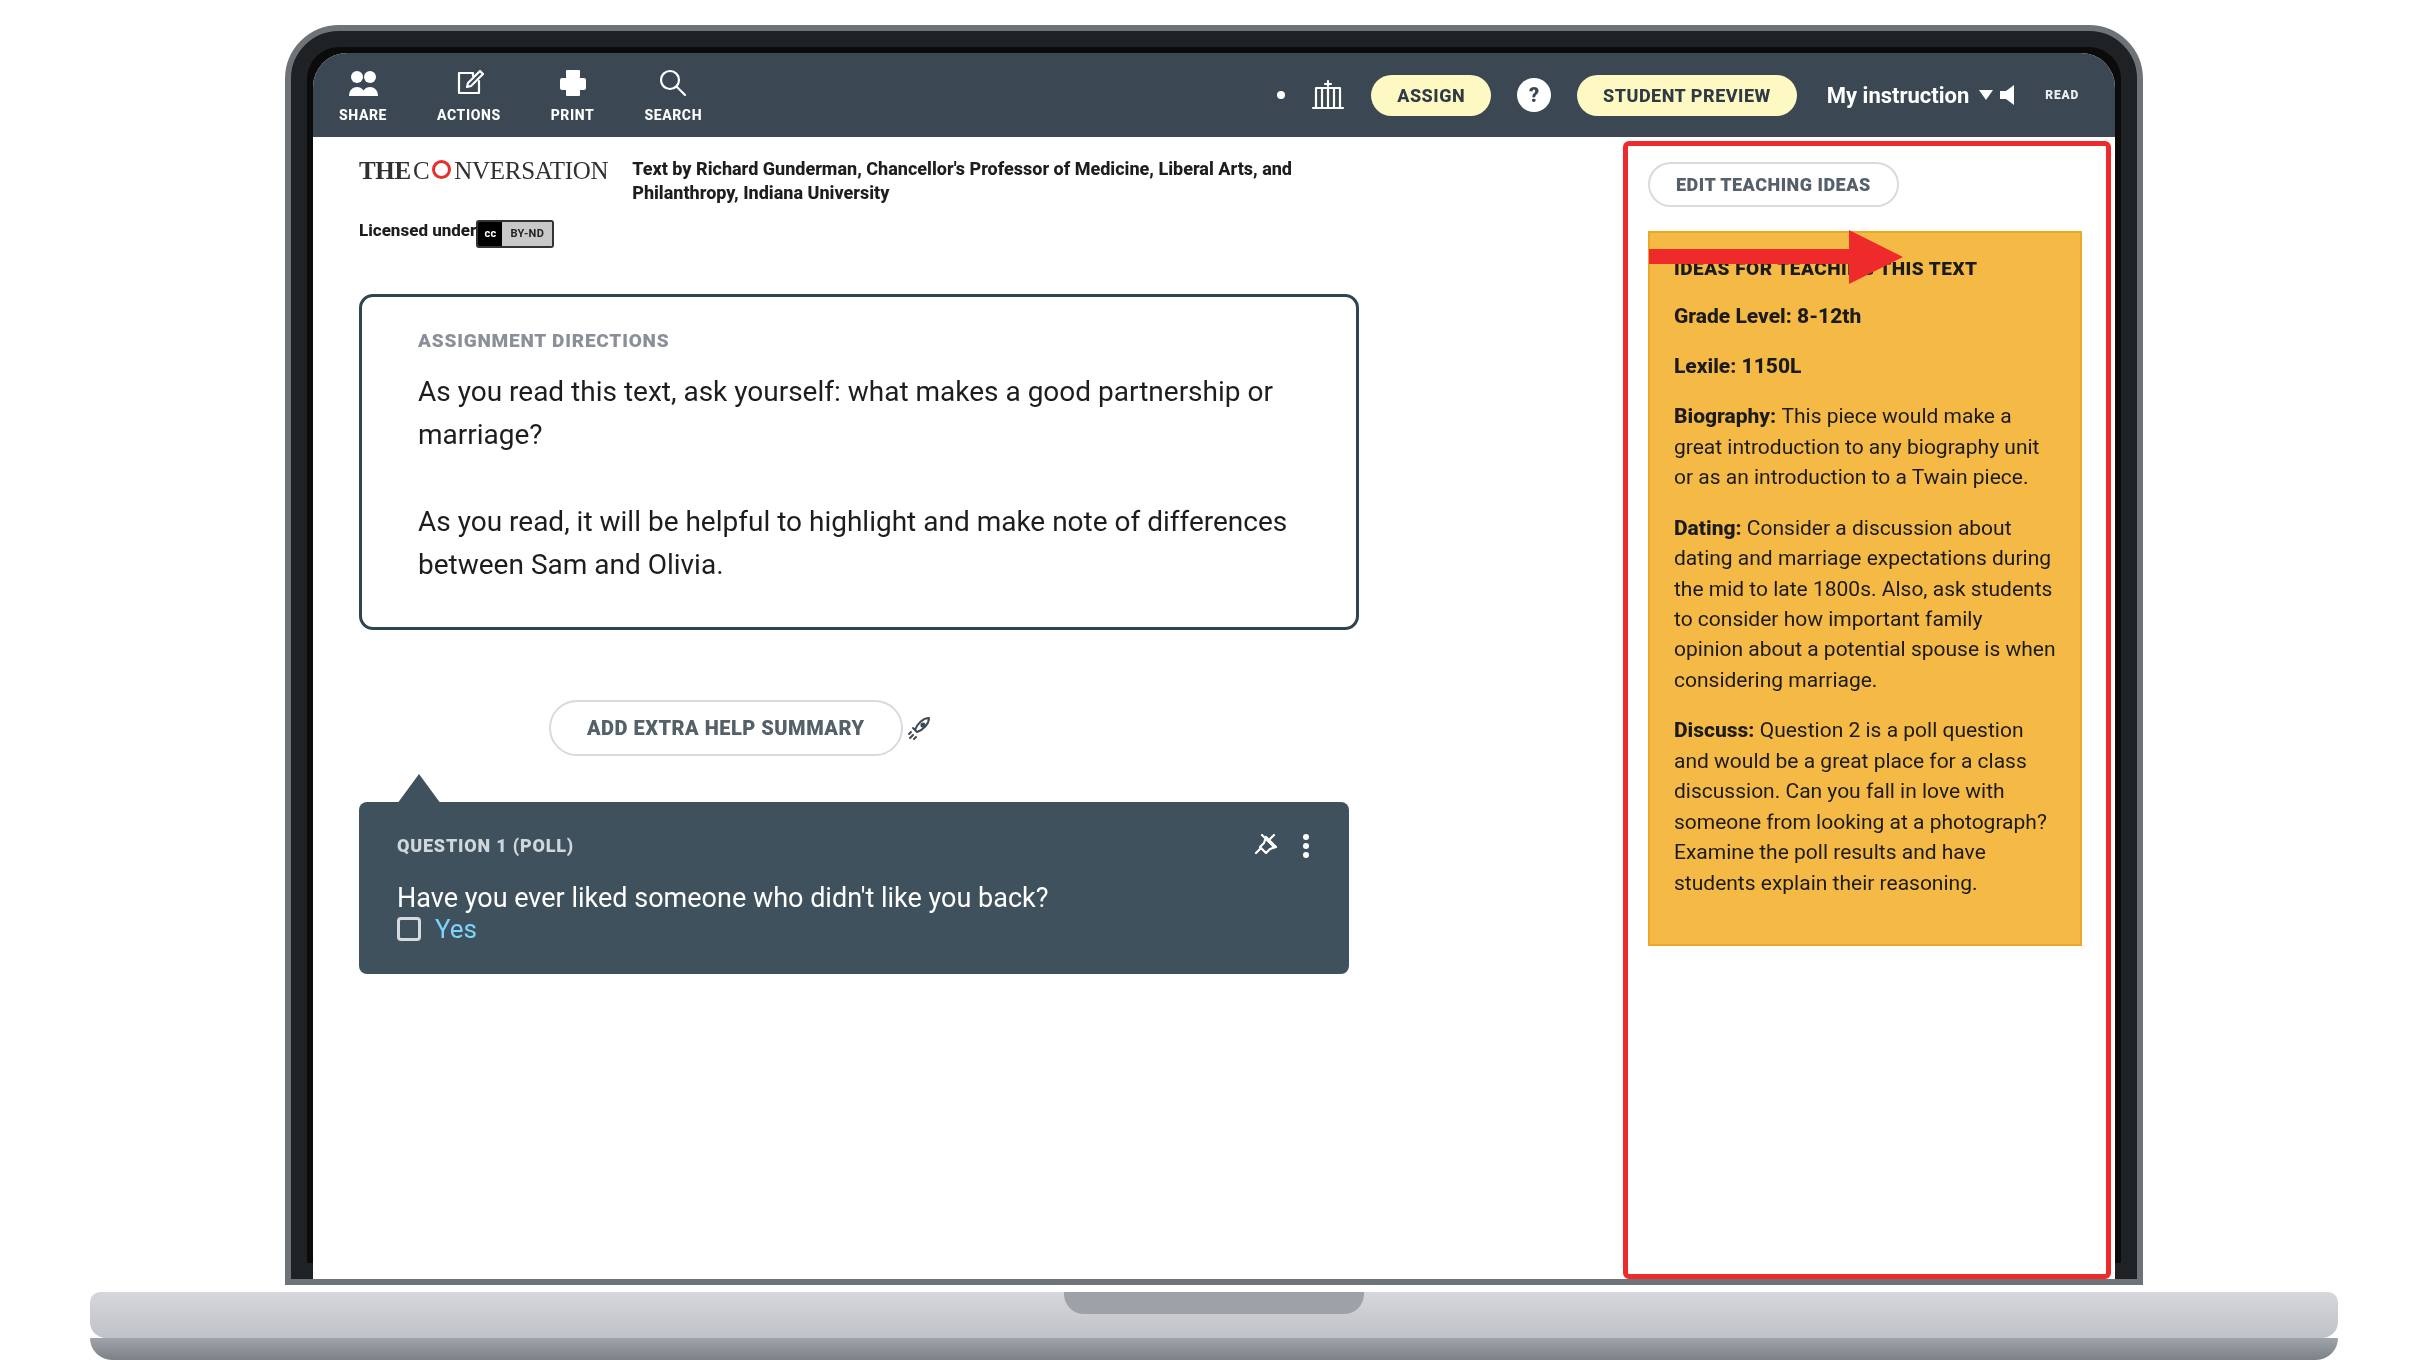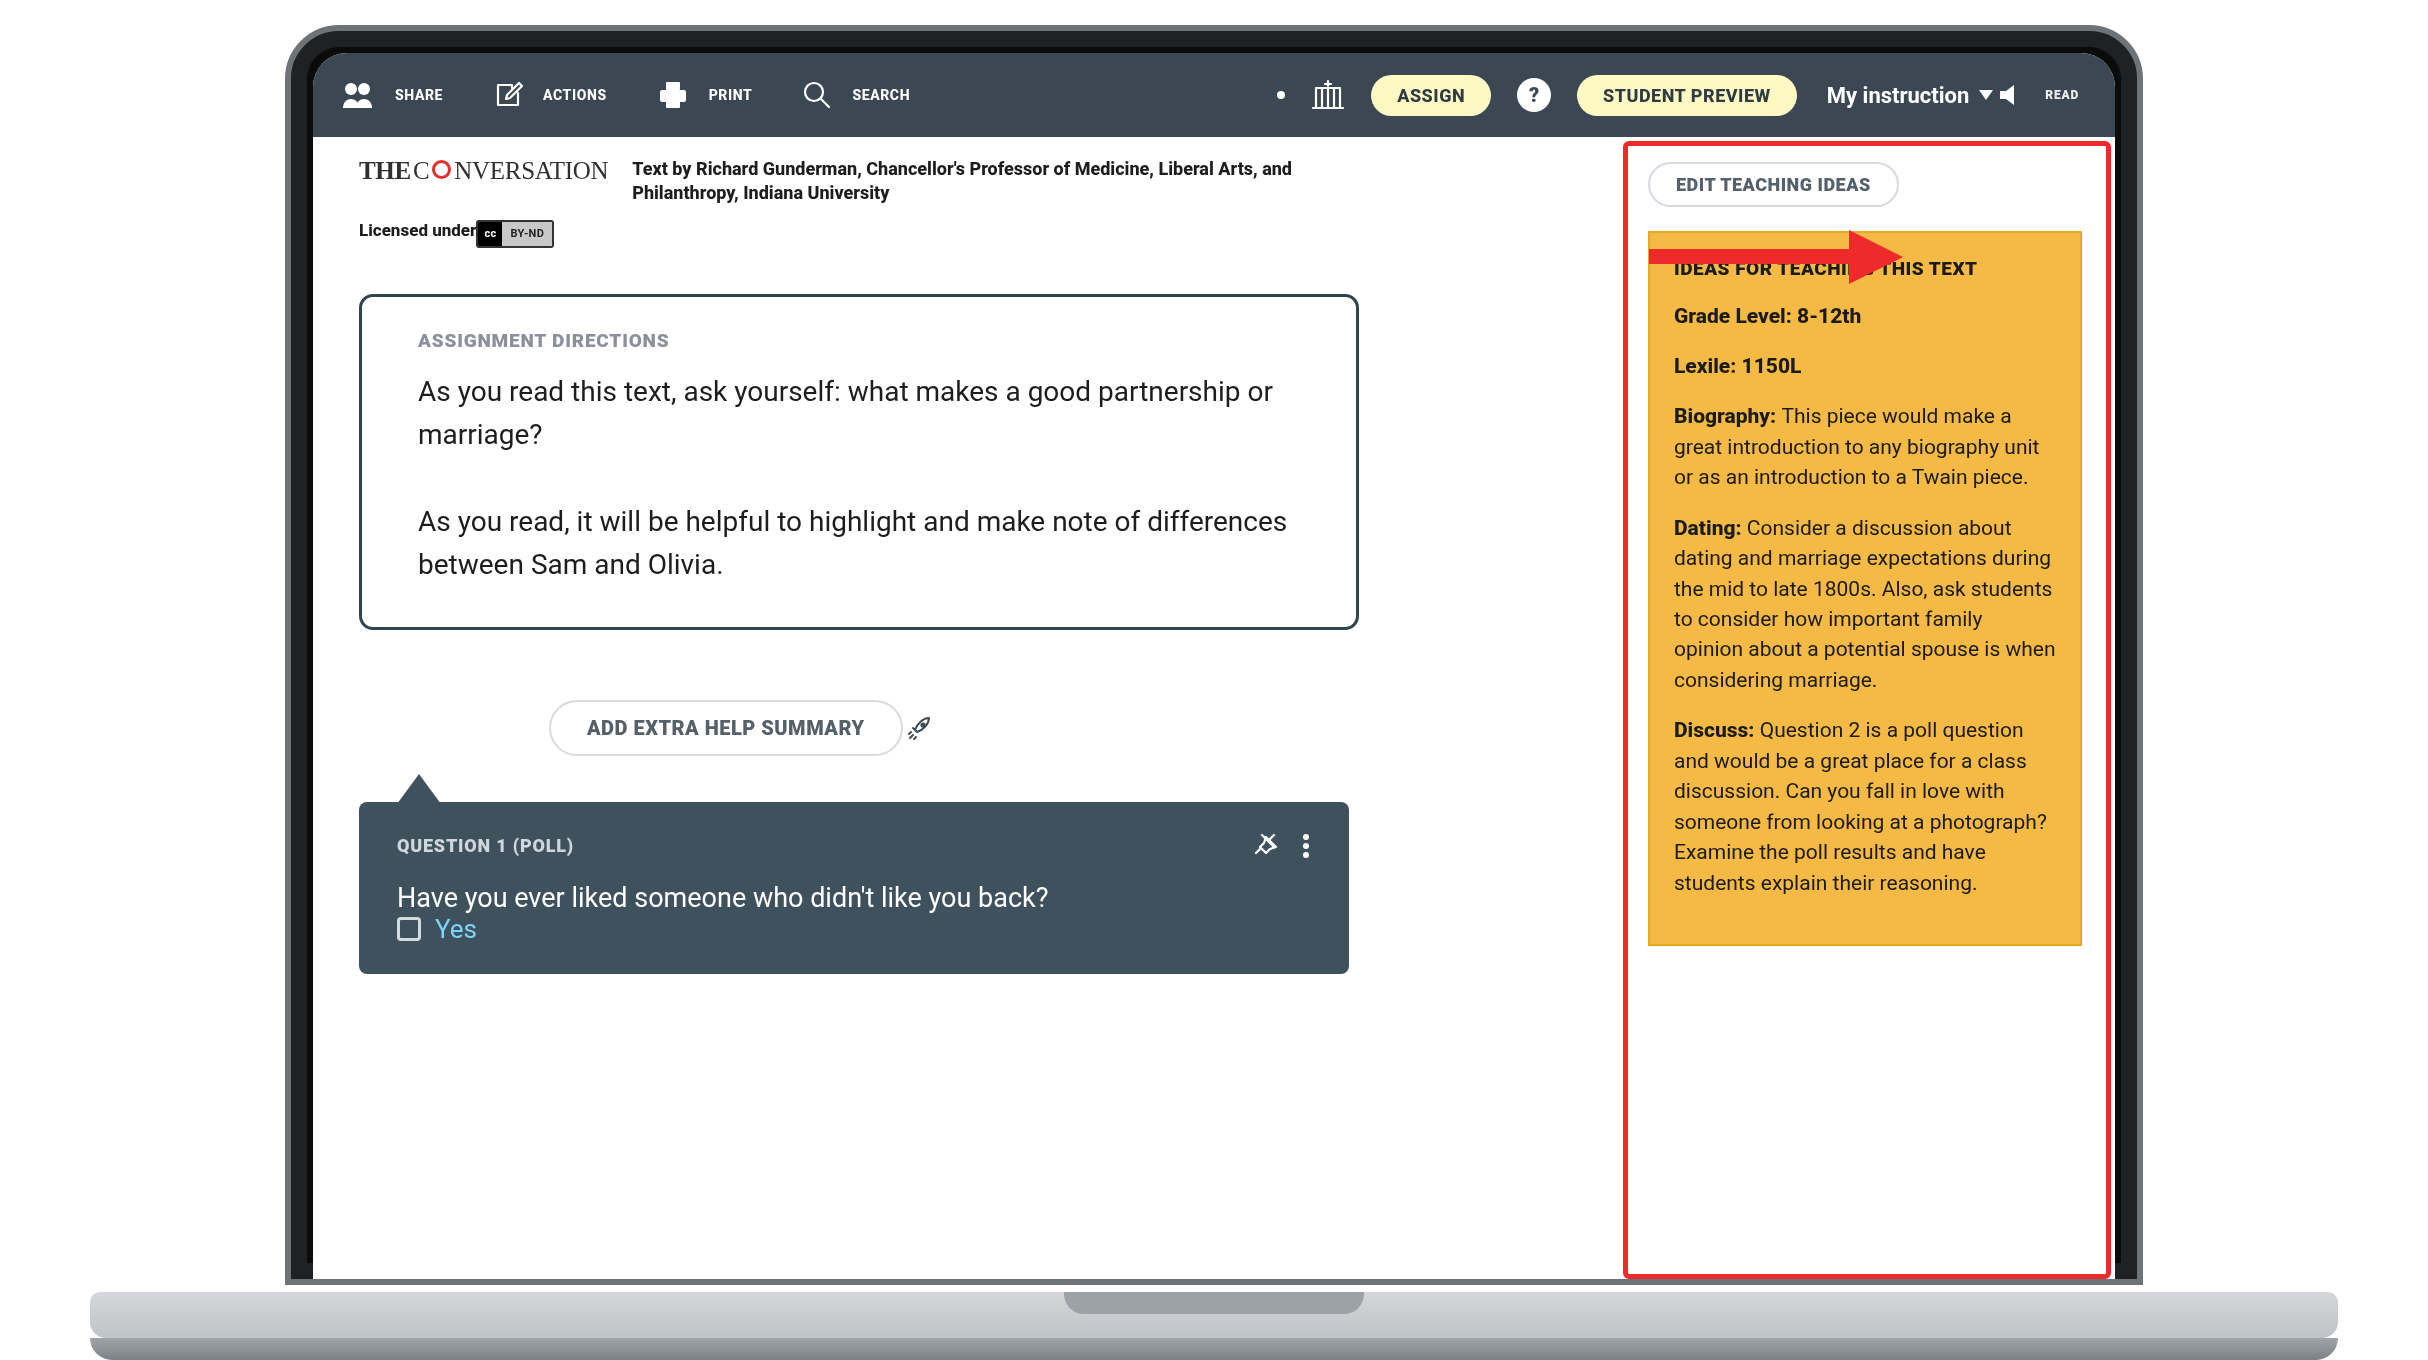--- a/index.html
+++ b/index.html
@@ -19,21 +19,21 @@
   .laptop{position:relative;margin-top:25px;width:1858px;height:1260px;border:6px solid #6e7377;border-radius:54px 54px 0 0;background:#0b0b0b;box-shadow:inset 0 0 0 16px #1f2225;overflow:hidden}
   .screen{position:absolute;left:22px;right:22px;top:22px;bottom:0;border-radius:34px 34px 0 0;background:#fff;overflow:hidden}
   .base{position:absolute;left:50%;transform:translateX(-50%);bottom:0;width:2248px;height:68px}
   .base-top{height:46px;background:linear-gradient(#d5d7da,#bfc2c6);border-radius:10px 10px 16px 16px;display:flex;justify-content:center}
   .notch{width:300px;height:22px;margin-top:0;background:#9da2a8;border-radius:0 0 20px 20px}
   .base-bottom{height:22px;background:linear-gradient(#9fa4aa,#7c8187);border-radius:0 0 140px 140px}
 
   
   .topbar{height:84px;background:var(--topbar);display:flex;align-items:center;padding:0 26px;color:#fff;gap:6px}
   .tb-left{display:flex;gap:50px}
-  .tb-item{display:flex;align-items:center;gap:20px;cursor:pointer}
+  .tb-item{display:flex;flex-direction:column;align-items:center;gap:8px;cursor:pointer}
   .tb-icon{height:32px;display:flex;align-items:center;justify-content:center}
   .tb-label{font-size:14px;font-weight:800;letter-spacing:.6px}
   .tb-spacer{flex:1}
   .tb-center{display:flex;align-items:center;gap:26px;margin-right:24px}
   .help-circle{width:34px;height:34px;border-radius:50%;background:#fff;color:var(--topbar);display:flex;align-items:center;justify-content:center;font-weight:900;font-size:20px}
   .pill{background:#fef9c3;color:#2e3a44;font-weight:800;letter-spacing:.5px;padding:10px 26px;border-radius:40px;font-size:18px;cursor:pointer}
   .tb-right{display:flex;align-items:center;gap:4px;margin-right:10px}
   .my-instruction{font-size:22px;font-weight:700;display:flex;align-items:center;gap:10px;cursor:pointer}
   .caret-down{width:0;height:0;border-left:7px solid transparent;border-right:7px solid transparent;border-top:10px solid #fff}
   .read-snip{font-size:12px;font-weight:900;letter-spacing:.8px;color:#fff;opacity:.9;margin-left:16px;white-space:nowrap}

